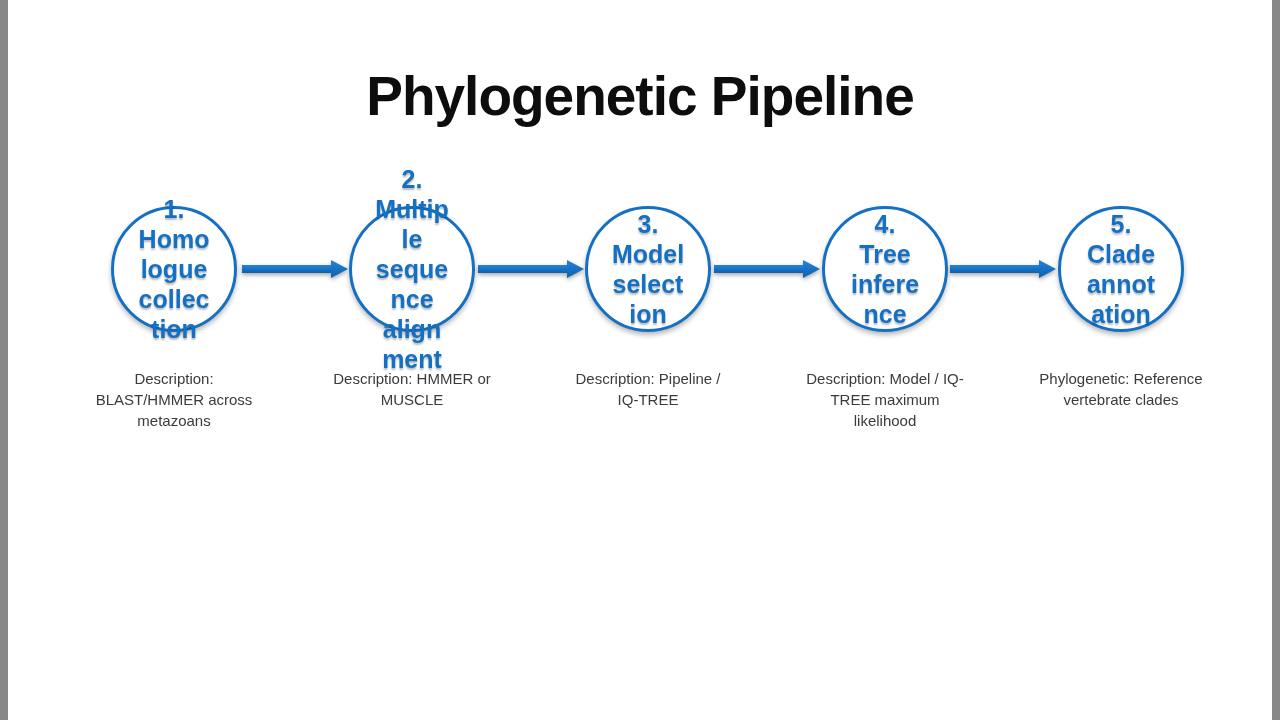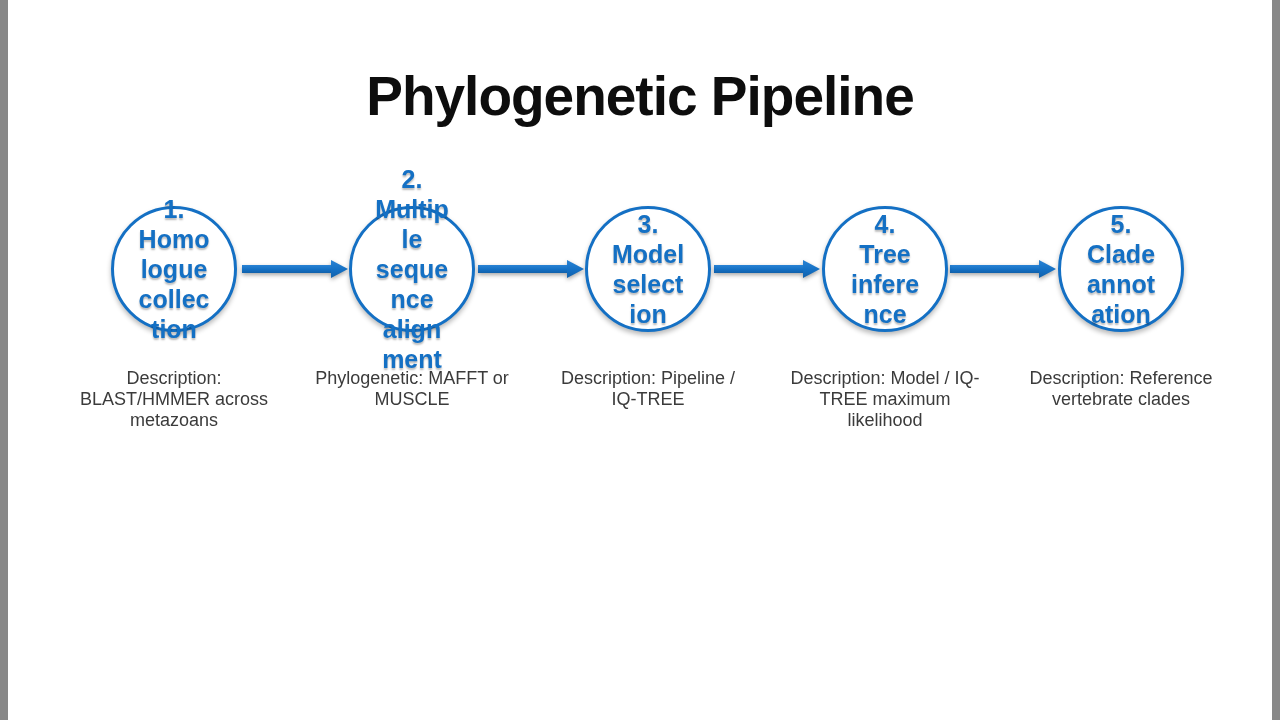--- a/index.html
+++ b/index.html
@@ -25,21 +25,21 @@
   }
   .step-label{
     position:absolute;top:269px;width:140px;transform:translate(-50%,-50%);
     text-align:center;color:var(--accent);font-weight:700;
     font-size:25px;line-height:30px;white-space:pre-line;
     text-shadow:0 2px 2px rgba(0,0,0,0.28);
     z-index:2;
   }
   .step-desc{
     position:absolute;top:368px;width:250px;transform:translateX(-50%);
-    text-align:center;color:var(--desc);font-size:18px;line-height:21px;
+    text-align:center;color:var(--desc);font-size:15px;line-height:21px;
     white-space:pre-line;z-index:2;
   }
   .flow-arrow{
     position:absolute;top:260px;height:18px;
     filter:drop-shadow(0 2px 2px rgba(0,0,0,0.35));
     z-index:0;
   }
   .flow-arrow .shaft{
     position:absolute;left:0;right:15px;top:5px;height:8px;
     background:linear-gradient(#2a83d4,var(--accent) 55%,#1161ab);
@@ -79,21 +79,21 @@
     </div>
 
     <div class="step-circle c2"></div>
     <div class="step-label x2">2.
 Multip
 le
 seque
 nce
 align
 ment</div>
-    <div class="step-desc  x2">Phylogenetic: MAFFT or
+    <div class="step-desc  x2">Description: HMMER or
 MUSCLE</div>
 
     <div class="flow-arrow a2">
       <div class="shaft"></div>
       <div class="head"></div>
     </div>
 
     <div class="step-circle c3"></div>
     <div class="step-label x3">3.
 Model
@@ -119,16 +119,16 @@
     <div class="flow-arrow a4">
       <div class="shaft"></div>
       <div class="head"></div>
     </div>
 
     <div class="step-circle c5"></div>
     <div class="step-label x5">5.
 Clade
 annot
 ation</div>
-    <div class="step-desc  x5">Description: Reference
+    <div class="step-desc  x5">Phylogenetic: Reference
 vertebrate clades</div>
   </div>
 </div>
 
 </body></html>

